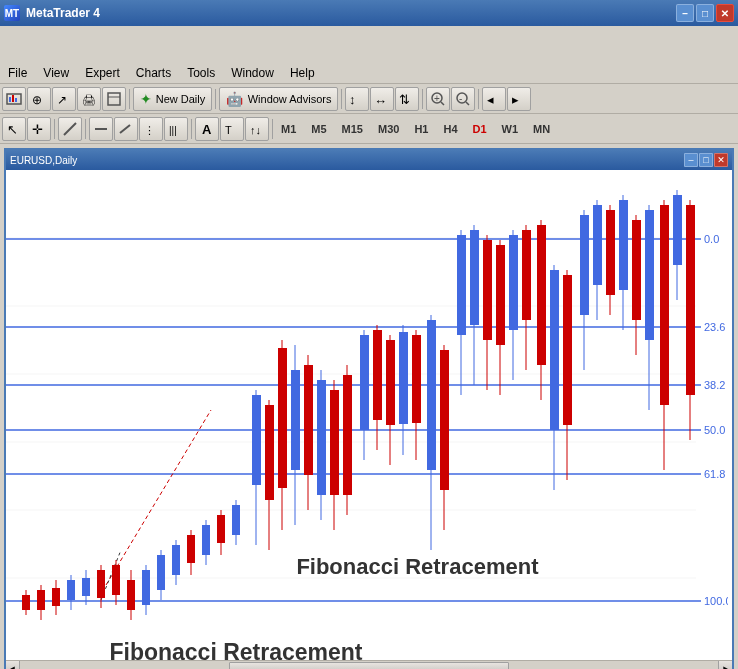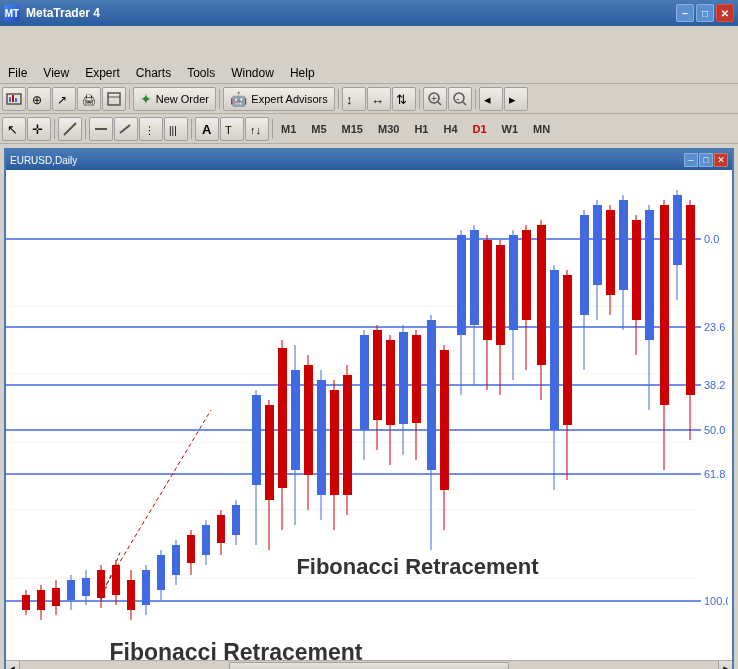--- a/index.html
+++ b/index.html
@@ -232,27 +232,27 @@
   <div class="toolbar-btn">
     <svg width="16" height="16">
         <rect x="2" y="2" width="12" height="12" fill="none" stroke="#555" stroke-width="1.5"></rect>
         <line x1="2" y1="6" x2="14" y2="6" stroke="#555" stroke-width="1"></line>
       </svg>
   </div>
   <div class="toolbar-sep"></div>
 
   <div class="toolbar-special">
     <span style="color:#228b22; font-size:14px;">✦</span>
-    <span>New Order</span>
+    <span>New Daily</span>
   </div>
   <div class="toolbar-sep"></div>
 
   <div class="toolbar-special">
     <span style="color:#228b22; font-size:14px;">🤖</span>
-    <span>Expert Advisors</span>
+    <span>Window Advisors</span>
   </div>
   <div class="toolbar-sep"></div>
 
   <div class="toolbar-btn">
     <svg width="16" height="16">
         <text x="0" y="13" font-size="13">↕</text>
       </svg>
   </div>
   <div class="toolbar-btn">
     <svg width="16" height="16">

